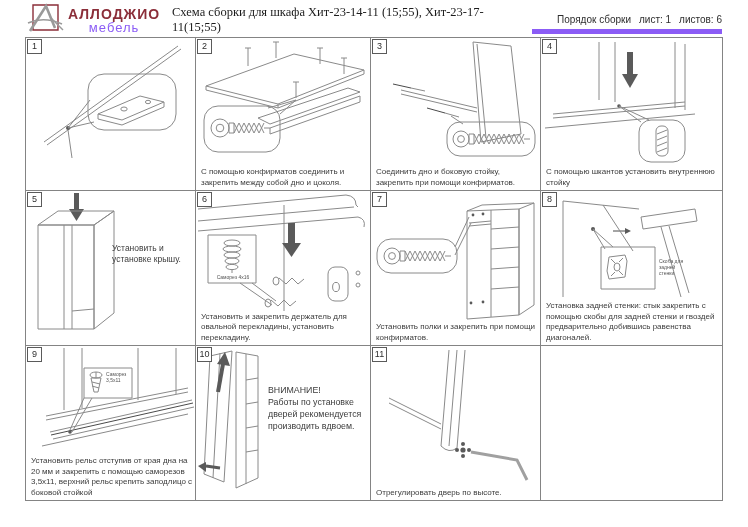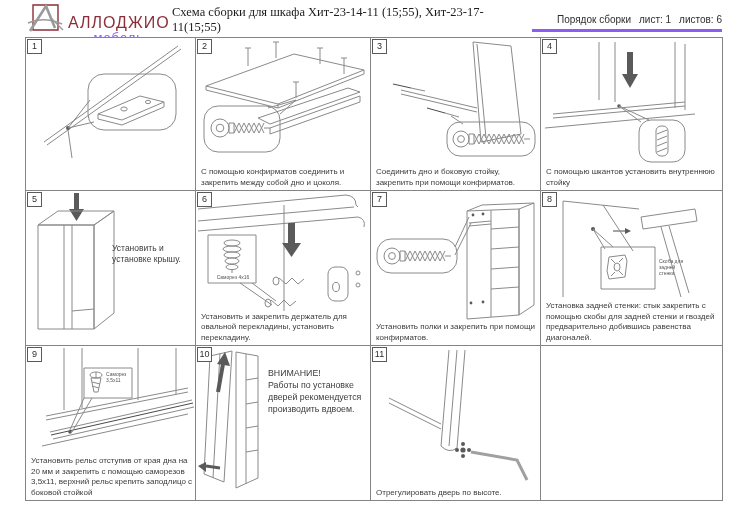--- a/index.html
+++ b/index.html
@@ -2,35 +2,35 @@
 <html><head>
 <meta charset="utf-8">
 <style>
   html,body{margin:0;padding:0;background:#fff;}
   body{width:748px;height:527px;font-family:"Liberation Sans",sans-serif;color:#3b3b3b;position:relative;}
   
   .hdr{position:absolute;top:0;left:0;width:748px;height:37px;}
   .logo-wrap{position:absolute;left:26px;top:3px;display:flex;align-items:flex-start;}
   .logo-svg{width:38px;height:32px;}
   .brand-col{margin-left:4px;margin-top:4px;text-align:center;}
-  .brand{font-size:16px;font-weight:normal;letter-spacing:1px;color:#8b2e39;line-height:1;margin-top:8px;}
+  .brand{font-size:14px;font-weight:bold;letter-spacing:1px;color:#8b2e39;line-height:1;}
   .brand-sub{font-size:13px;color:#8b5cf6;line-height:1.05;letter-spacing:1px;}
   .title{position:absolute;left:172px;top:5px;width:360px;font-family:"Liberation Serif",serif;font-size:12.5px;color:#1c1c1c;line-height:1.2;}
-  .hdr-right{position:absolute;right:26px;top:14px;width:190px;font-size:10px;color:#2e2e2e;border-bottom:3px solid #8b5cf6;padding-bottom:4px;display:flex;gap:8px;justify-content:flex-end;white-space:nowrap;}
+  .hdr-right{position:absolute;right:26px;top:14px;width:190px;font-size:10px;color:#2e2e2e;border-bottom:5px solid #8b5cf6;padding-bottom:4px;display:flex;gap:8px;justify-content:flex-end;white-space:nowrap;}
   
   .grid{position:absolute;top:37px;left:25px;width:697px;display:grid;grid-template-columns:170px 175px 170px 182px;grid-template-rows:153px 155px 155px;border-top:1px solid #848484;border-left:1px solid #848484;background:#fff;}
   .cell{position:relative;border-right:1px solid #848484;border-bottom:1px solid #848484;overflow:hidden;background:#fff;}
   .num{position:absolute;top:1px;left:1px;width:13px;height:13px;border:1px solid #5a5a5a;font-size:9px;line-height:13px;text-align:center;background:#fff;z-index:3;color:#2e2e2e;}
   .diagram{position:absolute;inset:0;z-index:1;}
   .diagram svg{display:block;}
   .cap{position:absolute;left:5px;right:2px;bottom:2px;font-size:8px;line-height:1.3;color:#3b3b3b;z-index:2;}
   .cap-mid{position:absolute;left:86px;top:52px;right:4px;font-size:8.5px;line-height:1.35;color:#3b3b3b;z-index:2;}
   .tiny{position:absolute;font-size:5px;line-height:1.15;color:#555;z-index:2;}
   .p10-text{position:absolute;left:72px;top:20px;right:3px;font-size:8.8px;line-height:1.35;color:#3b3b3b;z-index:2;}
-  .p10-text .warn{margin-top:2px;}
+  .p10-text .warn{margin-top:19px;}
   line,polyline,polygon,path,rect,circle,ellipse{vector-effect:non-scaling-stroke;}
   .ln{stroke:#8a8a8a;fill:none;stroke-width:1;}
   .dk{stroke:#4a4a4a;fill:none;stroke-width:1;}
   .solid{fill:#5a5a5a;stroke:none;}
 </style>
 </head>
 <body>
 
 <div class="hdr">
   <div class="logo-wrap">

